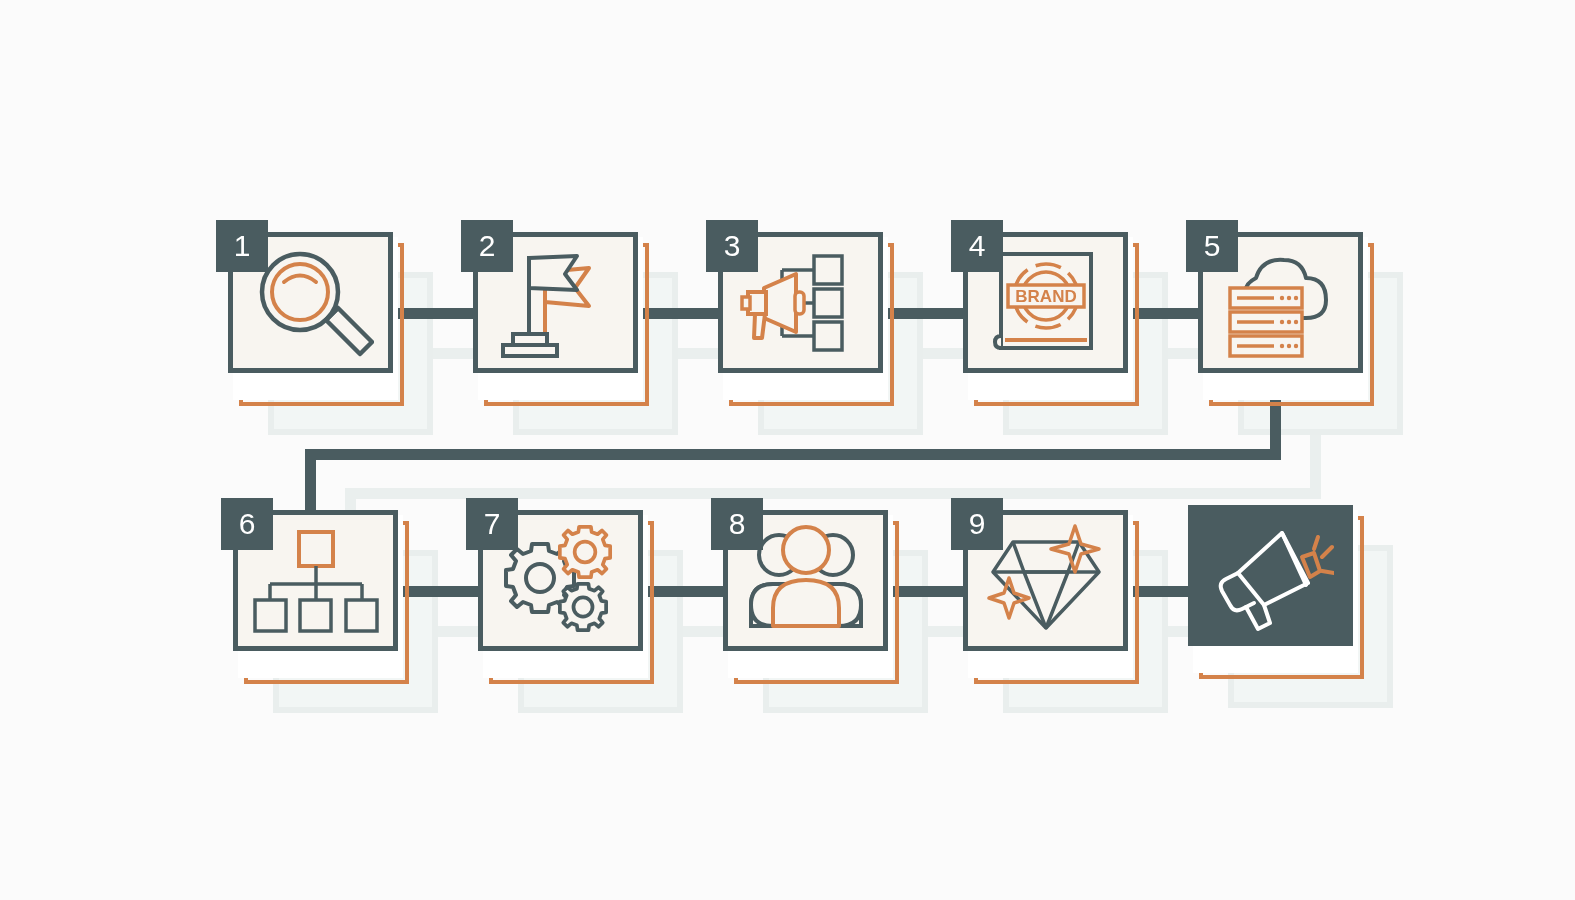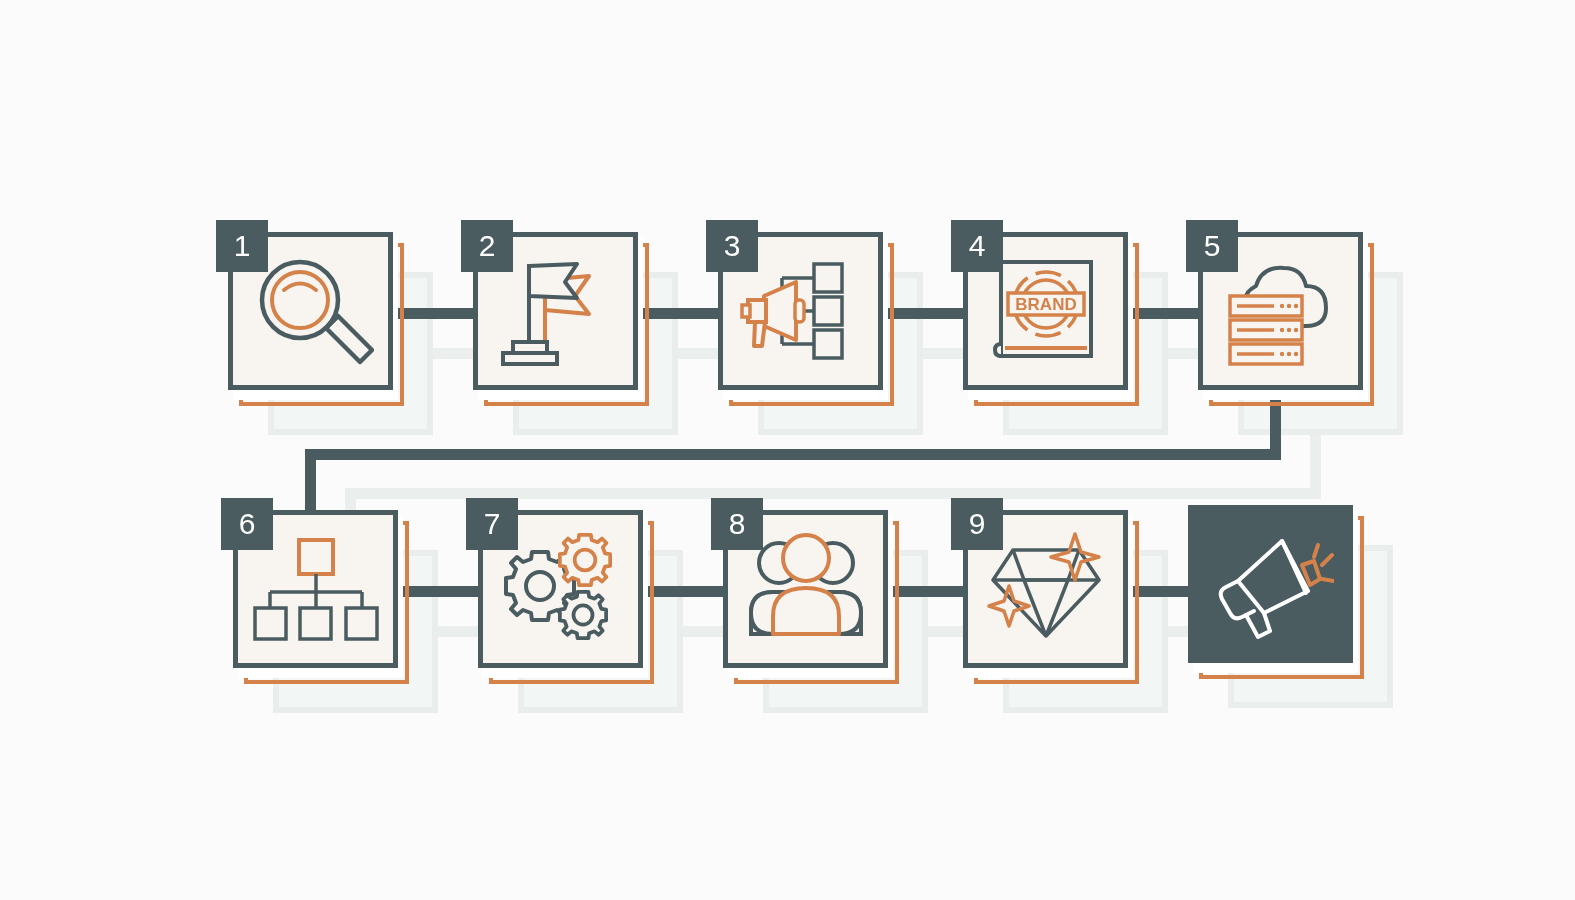--- a/index.html
+++ b/index.html
@@ -50,21 +50,21 @@
   .card .white-gap{
     position:absolute;
     left:5px;top:5px;
     width:165px;height:163px;
     background:#ffffff;
     z-index:2;
   }
   .card .face{
     position:absolute;
     left:0;top:0;
-    width:165px;height:158px;
+    width:165px;height:141px;
     border:5px solid #4a5c60;
     background:#f8f5f0;
     box-sizing:border-box;
     z-index:3;
     display:flex;align-items:center;justify-content:center;
   }
   .card.dark .face{
     background:#4a5c60;
     border-color:#4a5c60;
   }

